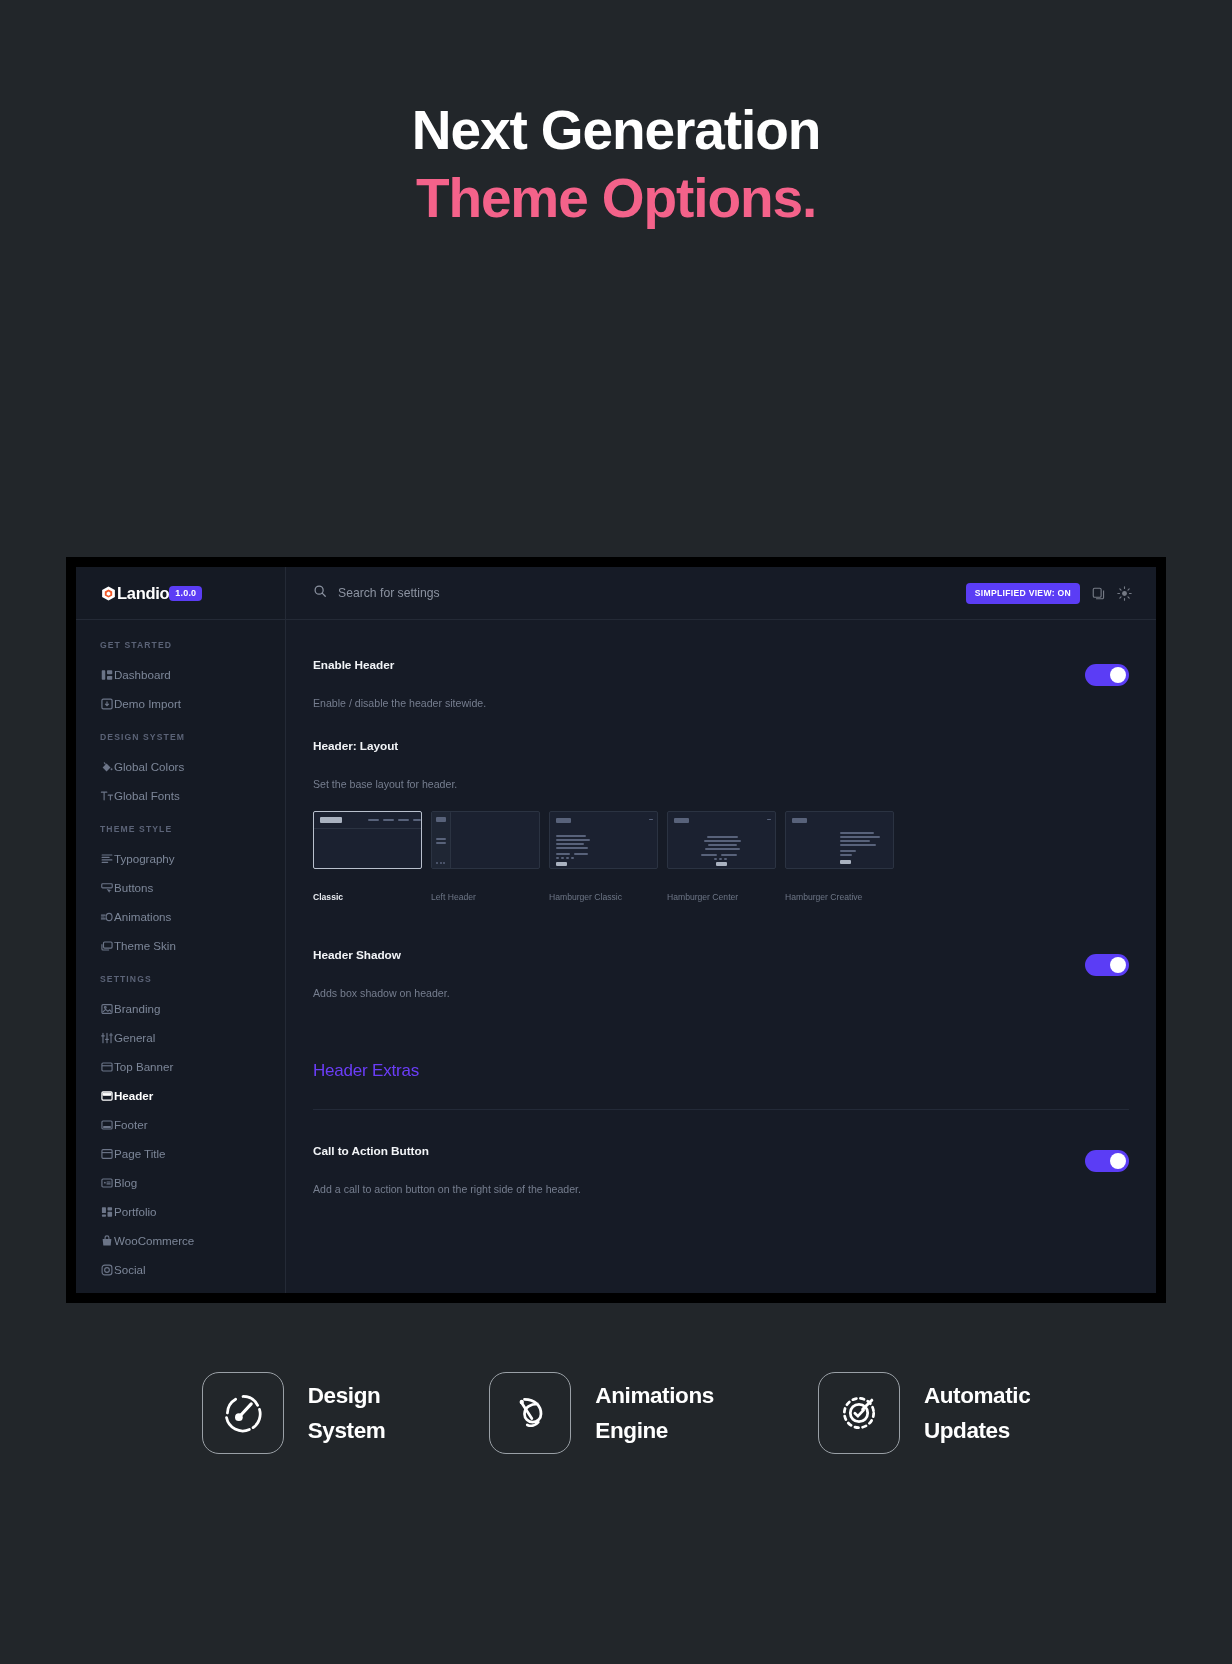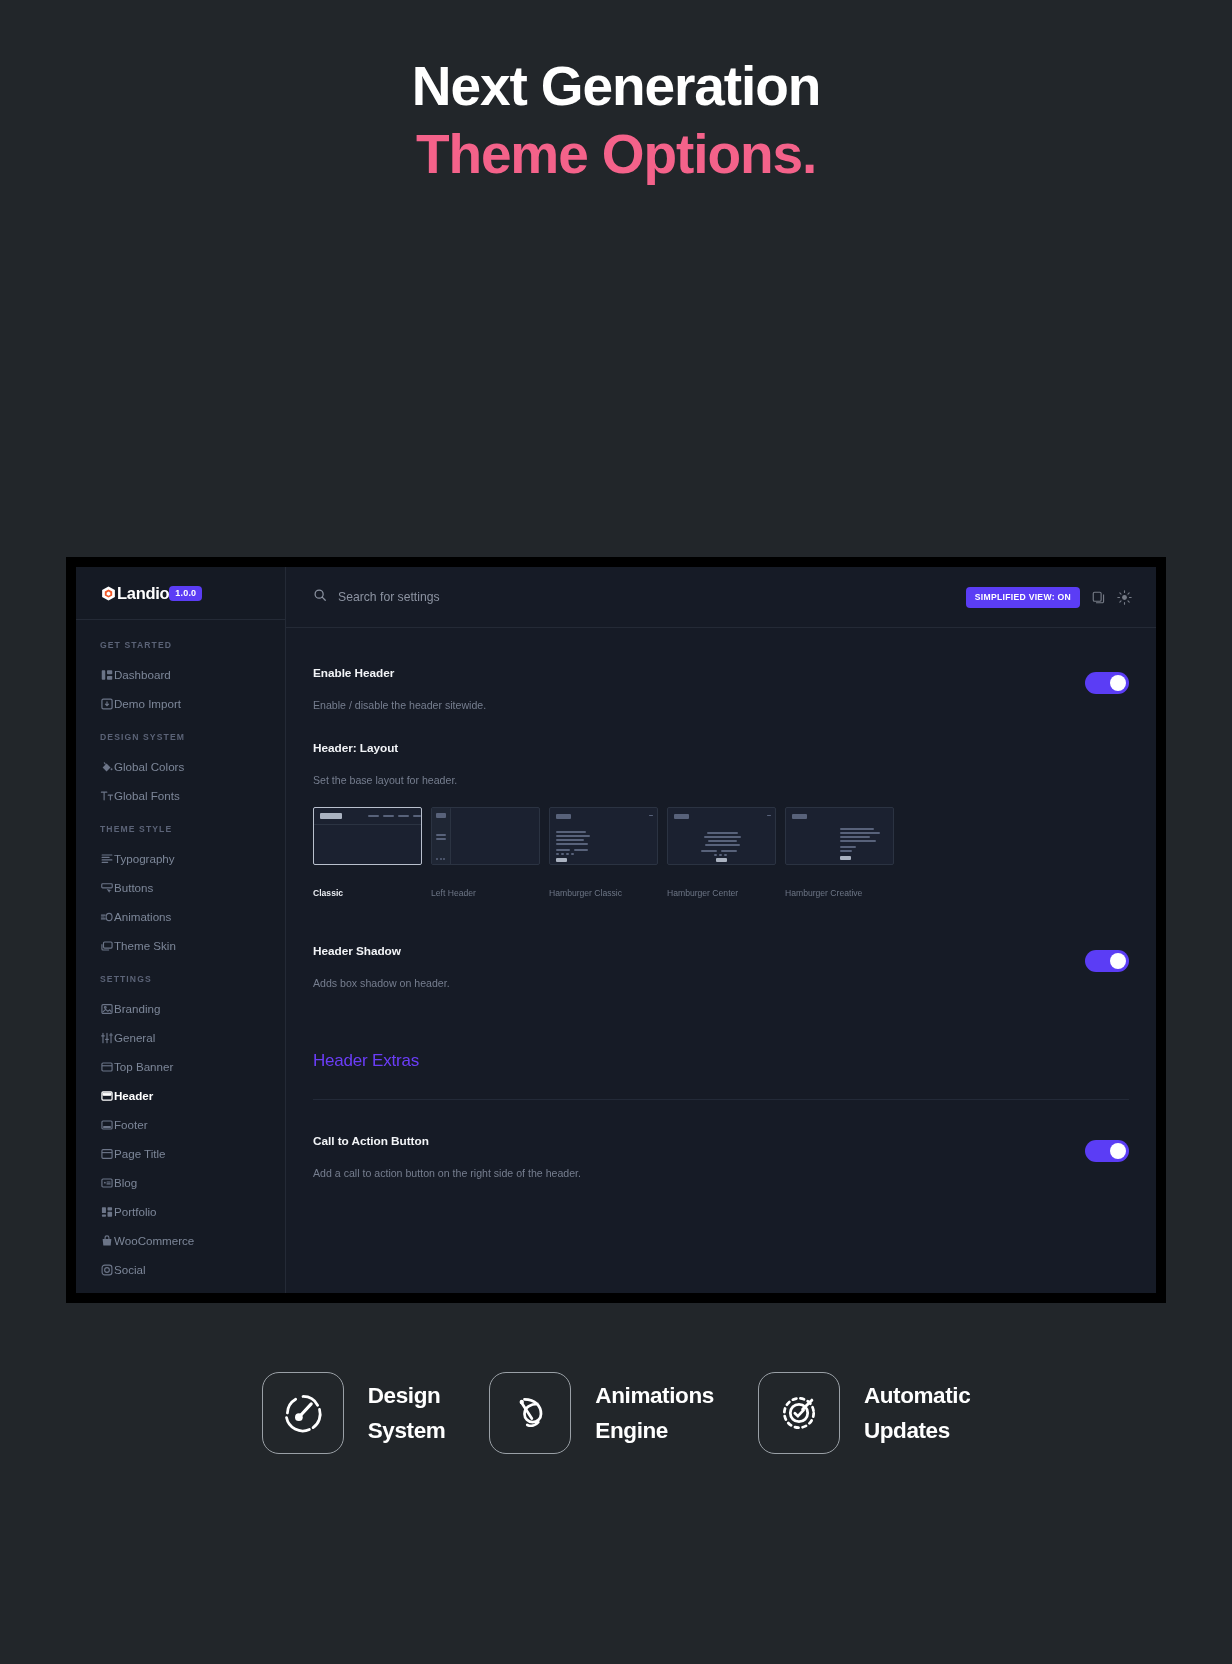--- a/index.html
+++ b/index.html
@@ -5,21 +5,21 @@
   * { box-sizing: border-box; margin: 0; padding: 0; }
   html, body {
     width: 1232px; height: 1664px;
     background: #22262a;
     font-family: "Liberation Sans", sans-serif;
     overflow: hidden;
   }
   .page { position: relative; width: 1232px; height: 1664px; background:#22262a; }
 
   
-  .hero { padding-top: 52px; text-align:center; }
+  .hero { padding-top: 96px; text-align:center; }
   .hero h1 {
     font-size: 55px; line-height: 68px; font-weight: 700;
     color:#ffffff; letter-spacing: -1.1px;
   }
   .hero h1 .accent { color:#f4628a; }
   .hero p.sub {
     margin: 48px auto 0; width: 730px;
     font-size: 24.5px; line-height: 52px; font-weight: 400;
     color:#9a9ea3; letter-spacing: -0.2px;
   }
@@ -56,41 +56,41 @@
     padding-left:24px; color:#7d8799; font-size:11.6px; cursor:pointer;
   }
   .nav-item .ico { width:14px; height:14px; flex:0 0 14px; display:block; }
   .nav-item.active { color:#ffffff; font-weight:700; }
   .nav-item.active .ico path, .nav-item.active .ico rect,
   .nav-item.active .ico circle, .nav-item.active .ico line { stroke:#ffffff; }
 
   
   .main { flex:1; display:flex; flex-direction:column; background:#161b26; min-width:0; }
   .topbar {
-    height:61px; display:flex; align-items:center; border-bottom:1px solid #242a36;
+    height:53px; display:flex; align-items:center; border-bottom:1px solid #242a36;
     padding:0 24px 0 27px; gap:11px;
   }
   .search-wrap { display:flex; align-items:center; gap:11px; flex:1; }
   .search-input {
     background:transparent; border:0; outline:none; color:#8c93a1;
     font-family:"Liberation Sans", sans-serif; font-size:12.2px; width:300px;
   }
   .search-input::placeholder { color:#8c93a1; }
   .simplified-badge {
     background:#5b3df5; color:#ffffff; font-size:8.6px; font-weight:700;
     letter-spacing:0.3px; border-radius:4px; padding:5px 9px 6px;
   }
   .topbar-icon { width:15px; height:15px; opacity:.55; }
 
   
   .settings { flex:1; overflow:hidden; padding:0 27px 0 27px; }
   .row { display:flex; align-items:flex-start; justify-content:space-between; }
   .row .copy { padding-top:0; }
   .field-title { color:#f2f4f7; font-size:11.8px; font-weight:700; letter-spacing:-0.05px; }
-  .field-desc { color:#767e8f; font-size:10.6px; margin-top:19px; }
+  .field-desc { color:#767e8f; font-size:10.6px; margin-top:25px; }
   .toggle {
     width:44px; height:22px; border-radius:11px; background:#5b3df5; position:relative;
     flex:0 0 44px; cursor:pointer;
   }
   .toggle .knob {
     position:absolute; right:3px; top:3px; width:16px; height:16px;
     border-radius:50%; background:#ffffff;
   }
   .block-pad-1 { padding-top:36px; }
   .section-title {
@@ -109,21 +109,21 @@
   .thumb-label { margin-top:23px; font-size:8.6px; color:#6d7686; }
   .thumb-label.selected { color:#e9ecf1; font-weight:700; }
 
   .bar { background:#3b4455; border-radius:1px; position:absolute; }
   .bar.light { background:#aab2c0; }
   .bar.mid { background:#58627a; }
 
   
   .features {
     position:absolute; left:0; top:1372px; width:1232px;
-    display:flex; justify-content:center; gap:44px;
+    display:flex; justify-content:center; gap:104px;
   }
   .feature { display:flex; align-items:center; gap:24px; }
   .feature-icon {
     width:82px; height:82px; border:1px solid #9aa0a6; border-radius:17px;
     display:flex; align-items:center; justify-content:center; flex:0 0 82px;
   }
   .feature-text {
     color:#ffffff; font-size:22.5px; font-weight:700; line-height:35px;
     letter-spacing:-0.4px; white-space:pre-line;
   }

